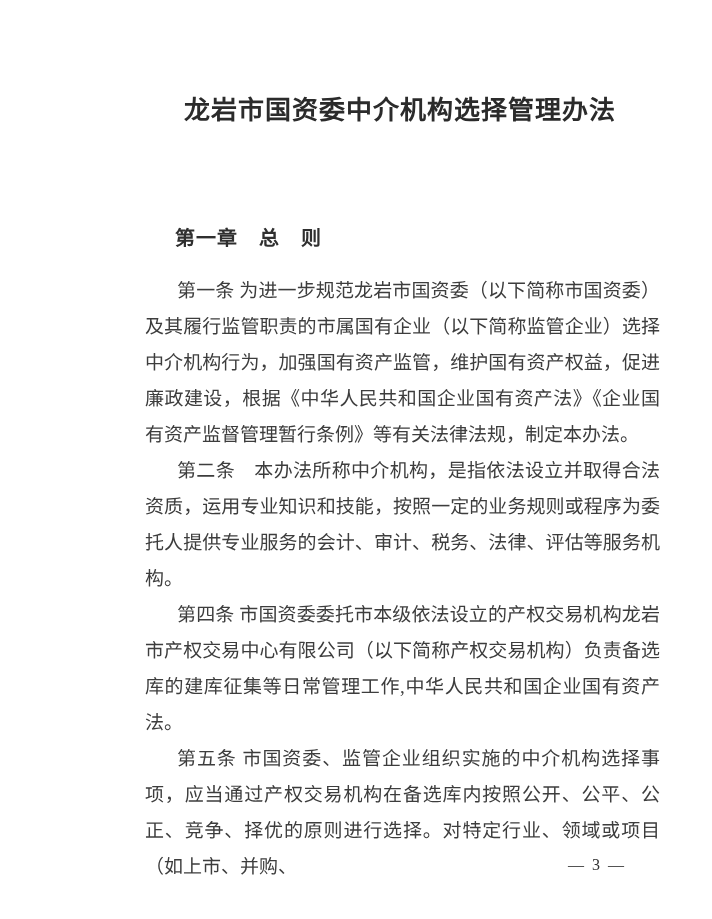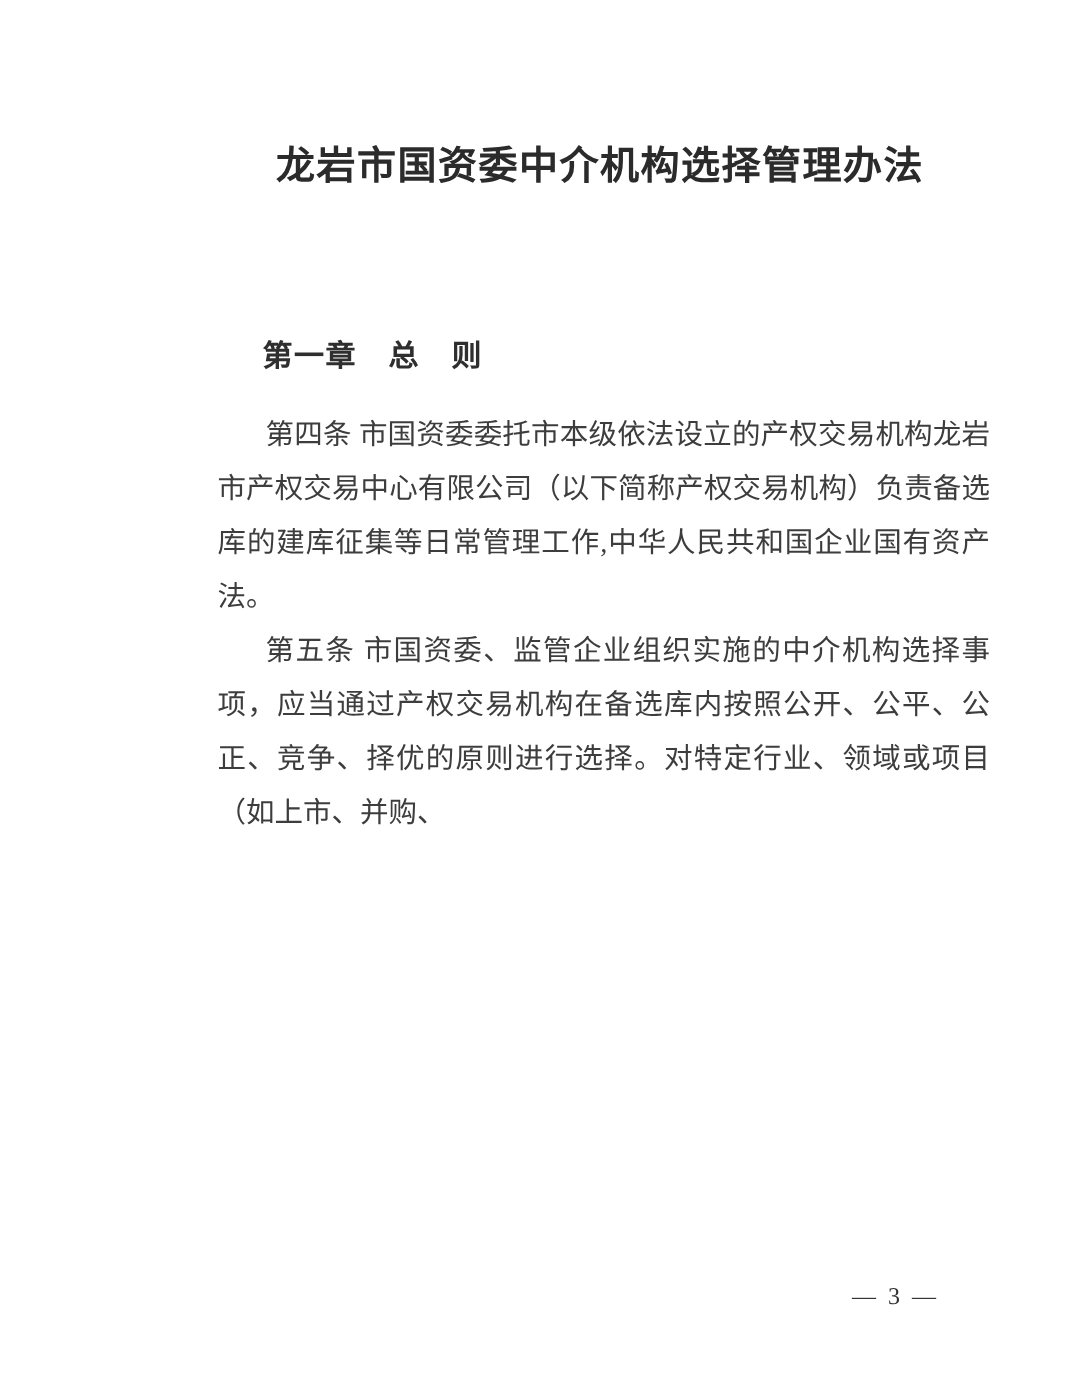--- a/index.html
+++ b/index.html
@@ -94,19 +94,21 @@
 
   <button class="float-btn" style="background: rgb(59, 130, 240);">
     <span class="glyph"></span>
   </button>
 
   <h1 class="doc-title">龙岩市国资委中介机构选择管理办法</h1>
 
   <h2 class="chapter-heading">第一章　总　则</h2>
 
   <div class="doc-body">
+    <p>第一条 为进一步规范龙岩市国资委（以下简称市国资委）及其履行监管职责的市属国有企业（以下简称监管企业）选择中介机构行为，加强国有资产监管，维护国有资产权益，促进廉政建设，根据《中华人民共和国企业国有资产法》《企业国有资产监督管理暂行条例》等有关法律法规，制定本办法。</p>
+    <p>第二条　本办法所称中介机构，是指依法设立并取得合法资质，运用专业知识和技能，按照一定的业务规则或程序为委托人提供专业服务的会计、审计、税务、法律、评估等服务机构。</p>
     <p>第四条 市国资委委托市本级依法设立的产权交易机构龙岩市产权交易中心有限公司（以下简称产权交易机构）负责备选库的建库征集等日常管理工作,中华人民共和国企业国有资产法。</p>
     <p>第五条 市国资委、监管企业组织实施的中介机构选择事项，应当通过产权交易机构在备选库内按照公开、公平、公正、竞争、择优的原则进行选择。对特定行业、领域或项目（如上市、并购、</p>
   </div>
 
   <div class="page-number">— 3 —</div>
 
 </div>
 
 </body></html>

